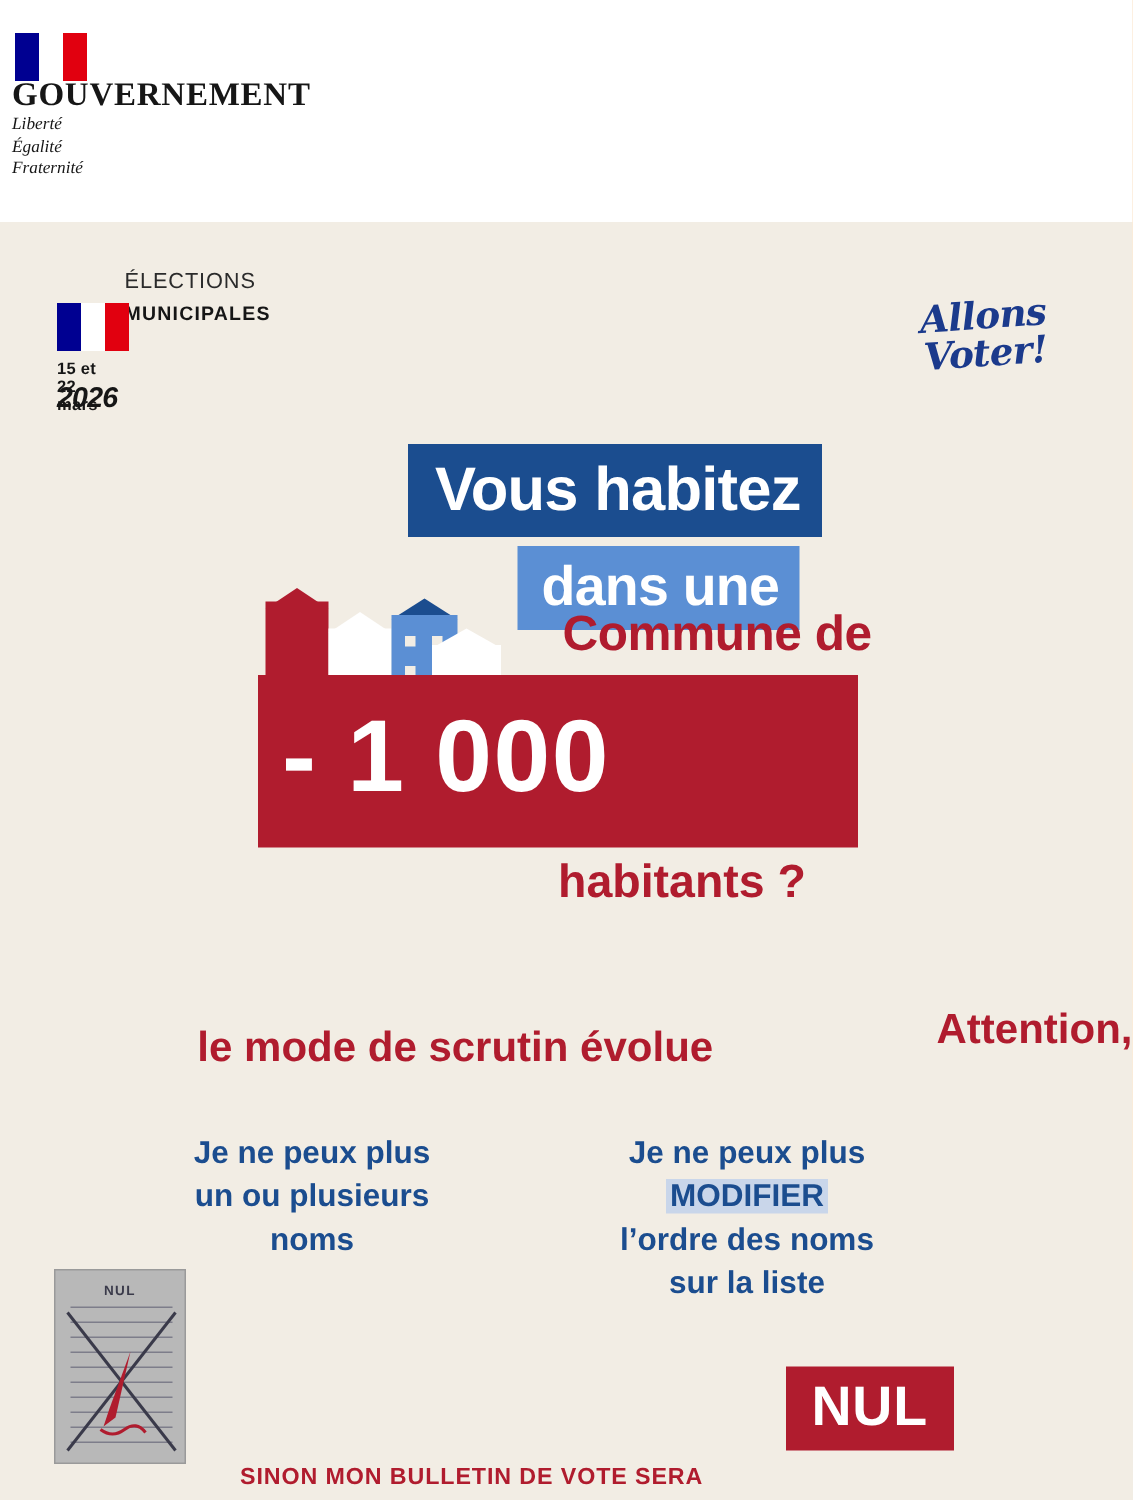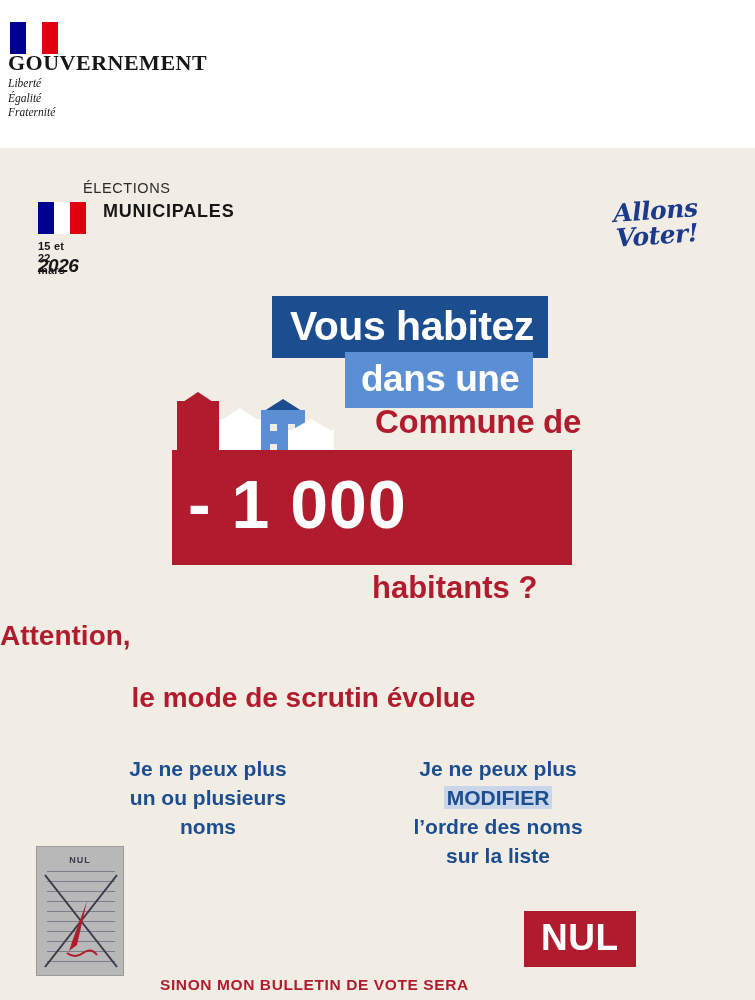--- a/index.html
+++ b/index.html
@@ -71,25 +71,24 @@
     position: absolute;
     left: 45px; top: 0px;
     font-size: 14.5px;
     letter-spacing: 0.6px;
     color: #2b2b2b;
     font-weight: 400;
   }
   .elect-label2 {
     position: absolute;
     left: 45px; top: 21px;
-    font-size: 18px;
+    font-size: 13px;
     letter-spacing: 0.8px;
     color: #161616;
     font-weight: bold;
-    margin-left: 20px;
   }
   .elect-flag {
     position: absolute;
     left: 0px; top: 22px;
     width: 48px; height: 32px;
     display: flex;
   }
   .elect-flag span { display: block; width: 16px; height: 32px; }
   .elect-flag .b { background: #000091; }
   .elect-flag .w { background: #ffffff; }
@@ -140,21 +139,21 @@
     background: #1b4d8f;
     color: #ffffff;
     font-size: 41px;
     font-weight: bold;
     letter-spacing: -0.5px;
     padding: 8px 14px 10px 18px;
     line-height: 44px;
   }
   .hl2 {
     position: absolute;
-    left: 345px; top: 204px;
+    left: 345px; top: 216px;
     background: #5b8fd4;
     color: #ffffff;
     font-size: 37px;
     font-weight: bold;
     letter-spacing: -0.5px;
     padding: 7px 14px 9px 16px;
     line-height: 40px;
   }
   .hl3 {
     position: absolute;
@@ -233,23 +232,23 @@
     position: absolute;
     left: 372px; top: 422px;
     color: #B01C2E;
     font-size: 31px;
     font-weight: bold;
   }
 
   
   .att1 {
     position: absolute;
-    left: 0; top: 472px;
+    left: 0; top: 522px;
     width: 755px;
-    text-align: left;
+    text-align: right;
     color: #B01C2E;
     font-size: 28px;
     font-weight: bold;
   }
   .att2 {
     position: absolute;
     left: 0; top: 534px;
     width: 607px;
     text-align: center;
     color: #B01C2E;

